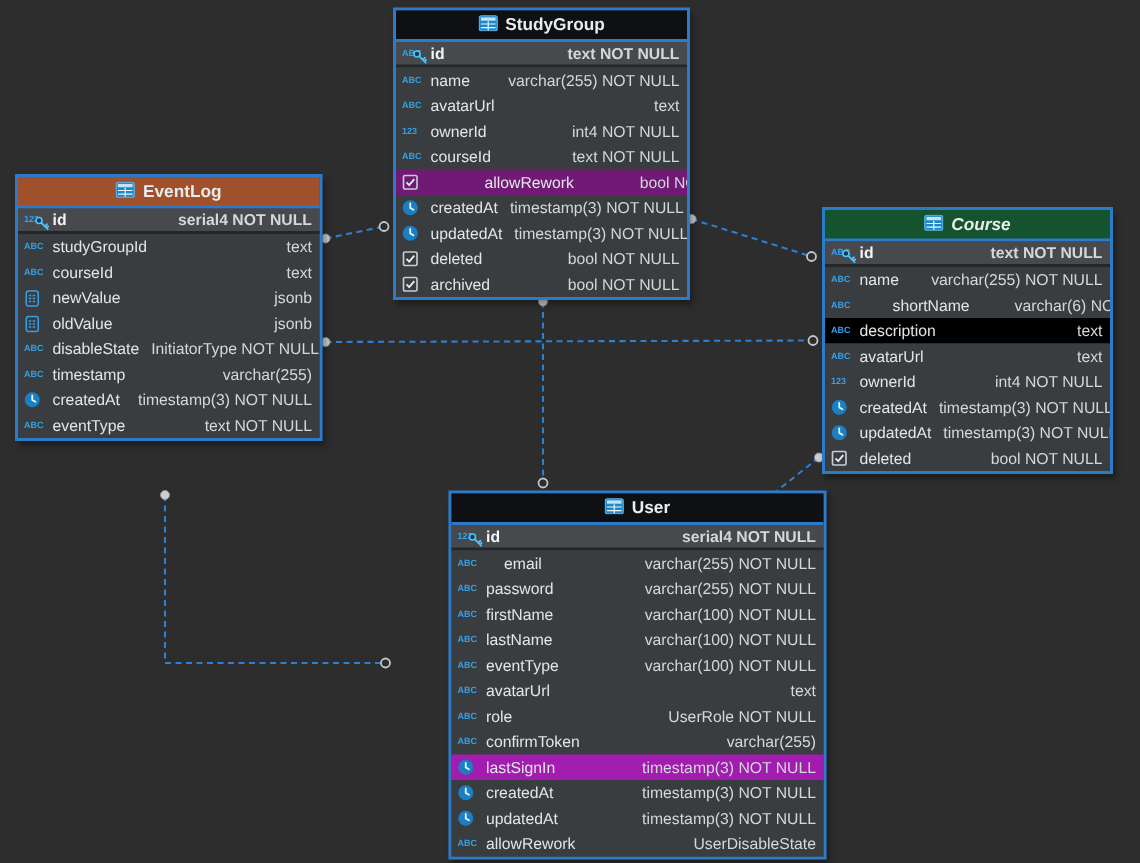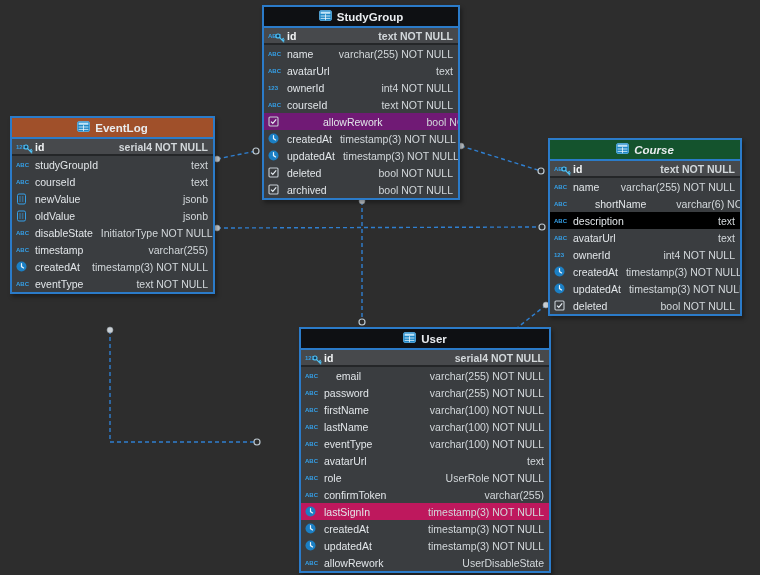--- a/index.html
+++ b/index.html
@@ -464,21 +464,21 @@
   </div>
 
   <div class="row" style="background: rgb(58, 61, 64);">
     <span class="icon-cell">
             <span class="txt-icon">ABC</span>
           </span>
     <span class="col-name">confirmToken</span>
     <span class="col-type">varchar(255)</span>
   </div>
 
-  <div class="row" style="background: #be185d;">
+  <div class="row" style="background: #a21caf;">
     <span class="icon-cell">
             <svg width="11" height="11" viewBox="0 0 11 11">
               <circle cx="5.5" cy="5.5" r="5" fill="#1b7fc4"></circle>
               <path d="M5.5 2.6 V5.6 L7.6 6.9" stroke="#eaf5fc" stroke-width="1.2" fill="none" stroke-linecap="round"></path>
             </svg>
           </span>
     <span class="col-name">lastSignIn</span>
     <span class="col-type">timestamp(3) NOT NULL</span>
   </div>
 

